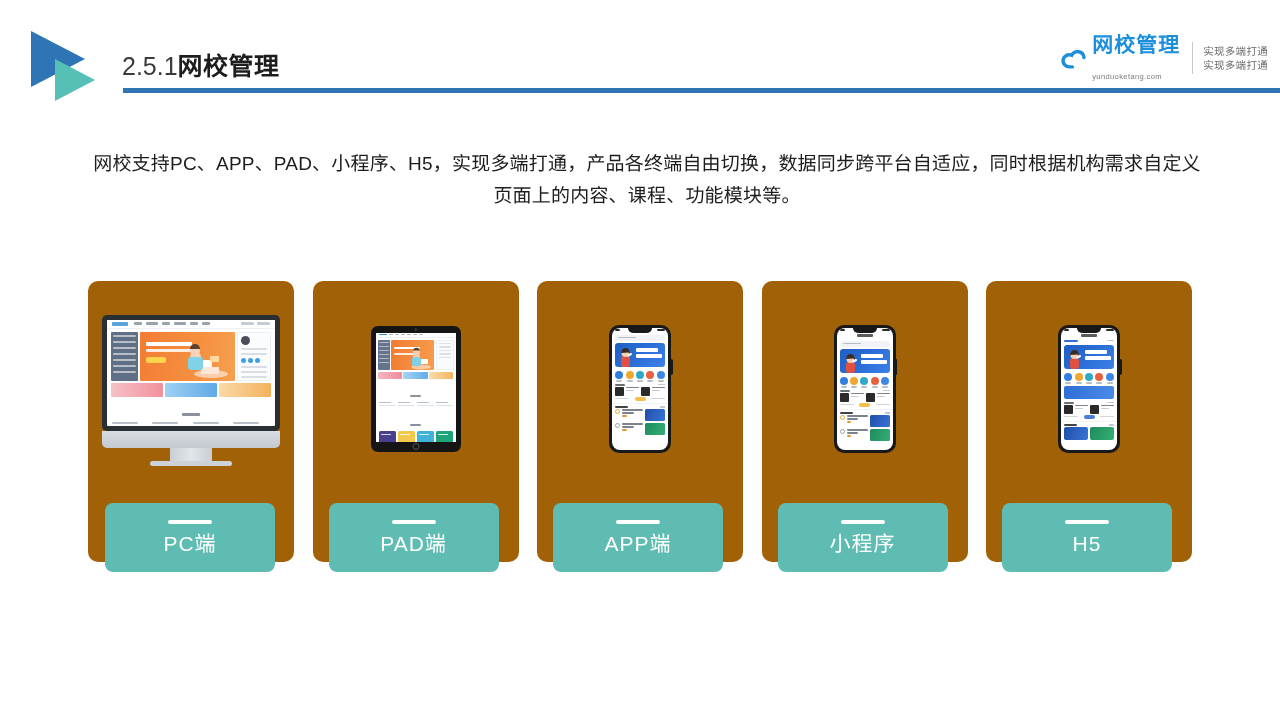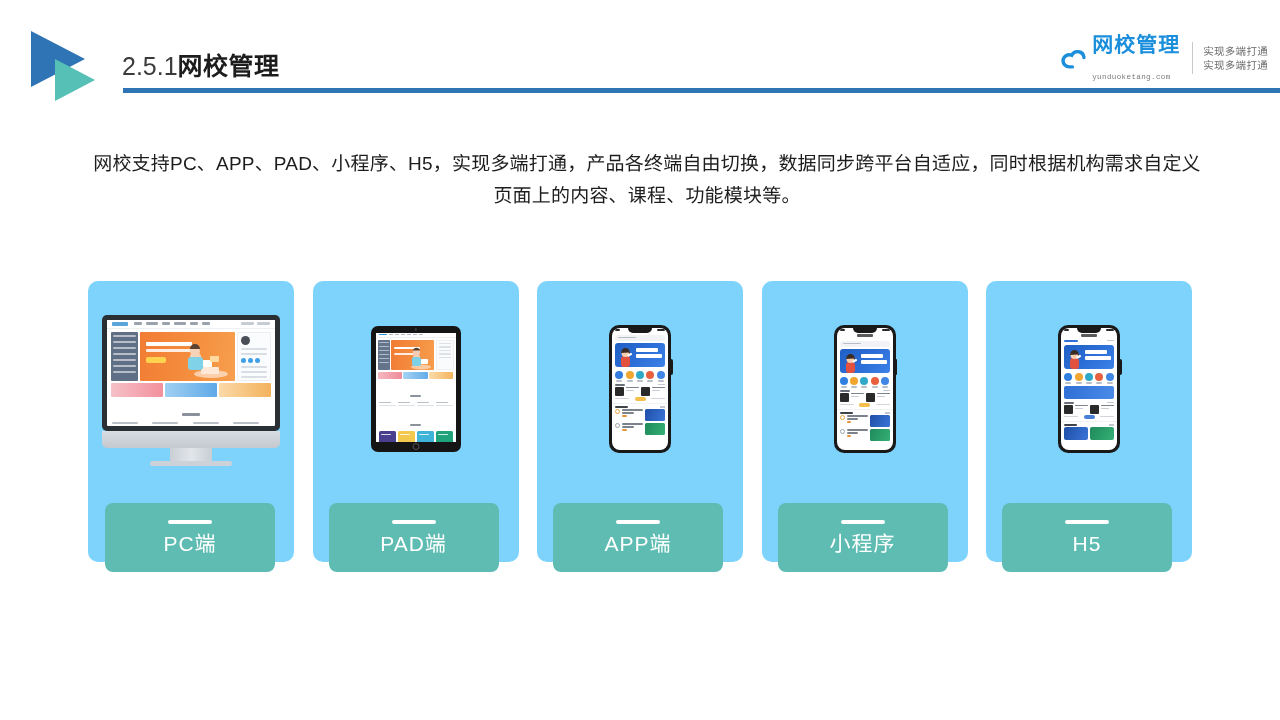--- a/index.html
+++ b/index.html
@@ -74,21 +74,20 @@
     color: #1b8fdc;
     line-height: 22px;
     letter-spacing: 1px;
   }
   .brand-domain {
     font-size: 7.5px;
     color: #7a7a7a;
     letter-spacing: 0.4px;
     line-height: 10px;
     margin-top: 16px;
-    font-family: Liberation Mono, monospace;
   }
   .brand-divider {
     width: 1px;
     height: 32px;
     background: #c9c9c9;
     margin: 0 10px 0 12px;
   }
   .brand-tagline {
     font-size: 10.5px;
     color: #6d6d6d;
@@ -114,21 +113,21 @@
     left: 88px; top: 281px;
     width: 1104px;
     height: 295px;
     display: flex;
     justify-content: space-between;
   }
   .card {
     position: relative;
     width: 206px;
     height: 281px;
-    background: #7dd3fc;
+    background: #a16207;
     border-radius: 10px;
   }
   .device-area {
     position: absolute;
     left: 0; top: 0;
     width: 100%;
     height: 215px;
     display: flex;
     align-items: center;
     justify-content: center;

